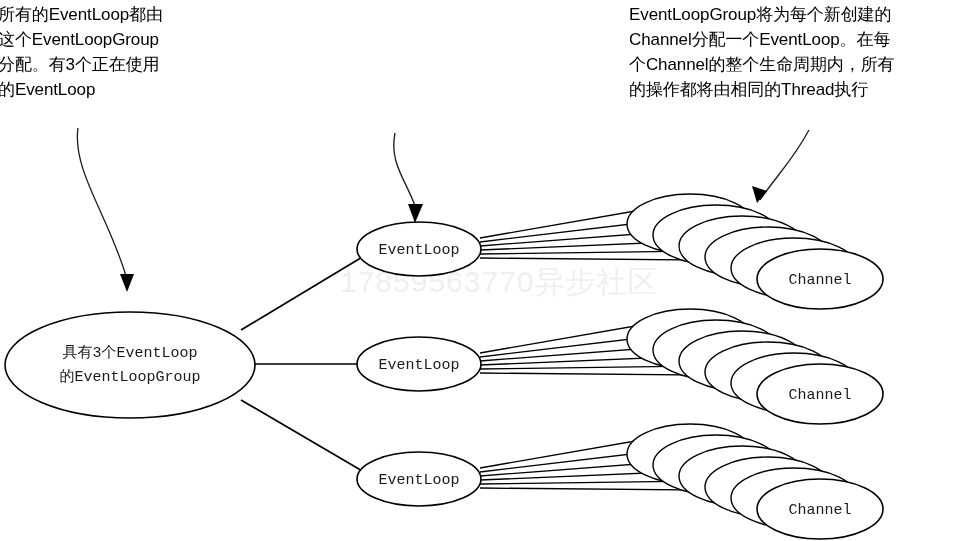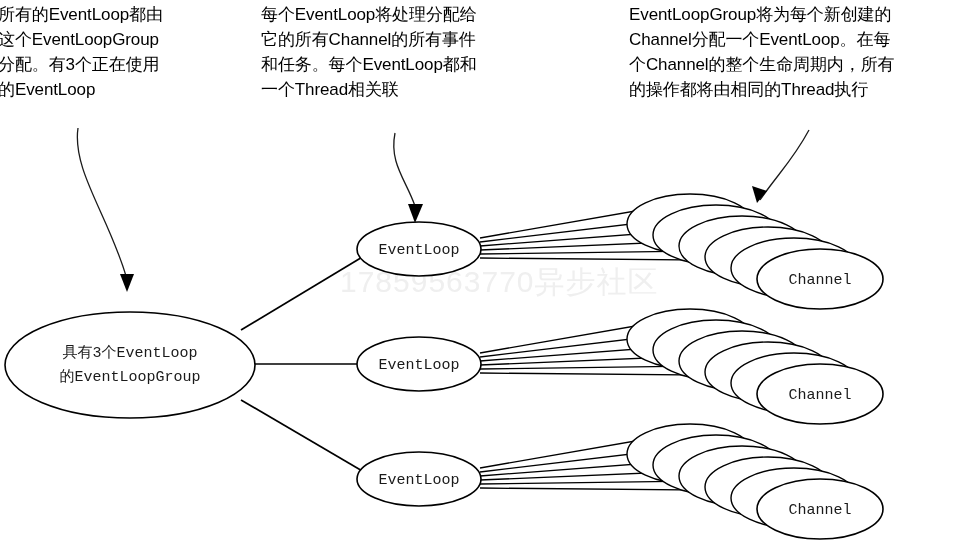--- a/index.html
+++ b/index.html
@@ -85,24 +85,20 @@
 </head>
 <body>
 
 <div id="diagram-root">
 
   <div class="annotation-text" id="note-0">所有的EventLoop都由
 这个EventLoopGroup
 分配。有3个正在使用
 的EventLoop</div>
 
-  <div class="annotation-text" id="note-1">每个EventLoop将处理分配给
-它的所有Channel的所有事件
-和任务。每个EventLoop都和
-一个Thread相关联</div>
 
   <div class="annotation-text" id="note-2">EventLoopGroup将为每个新创建的
 Channel分配一个EventLoop。在每
 个Channel的整个生命周期内，所有
 的操作都将由相同的Thread执行</div>
 
   <svg width="972" height="541" viewBox="0 0 972 541">
 
     <text class="watermark" x="340" y="292">17859563770异步社区</text>
 

